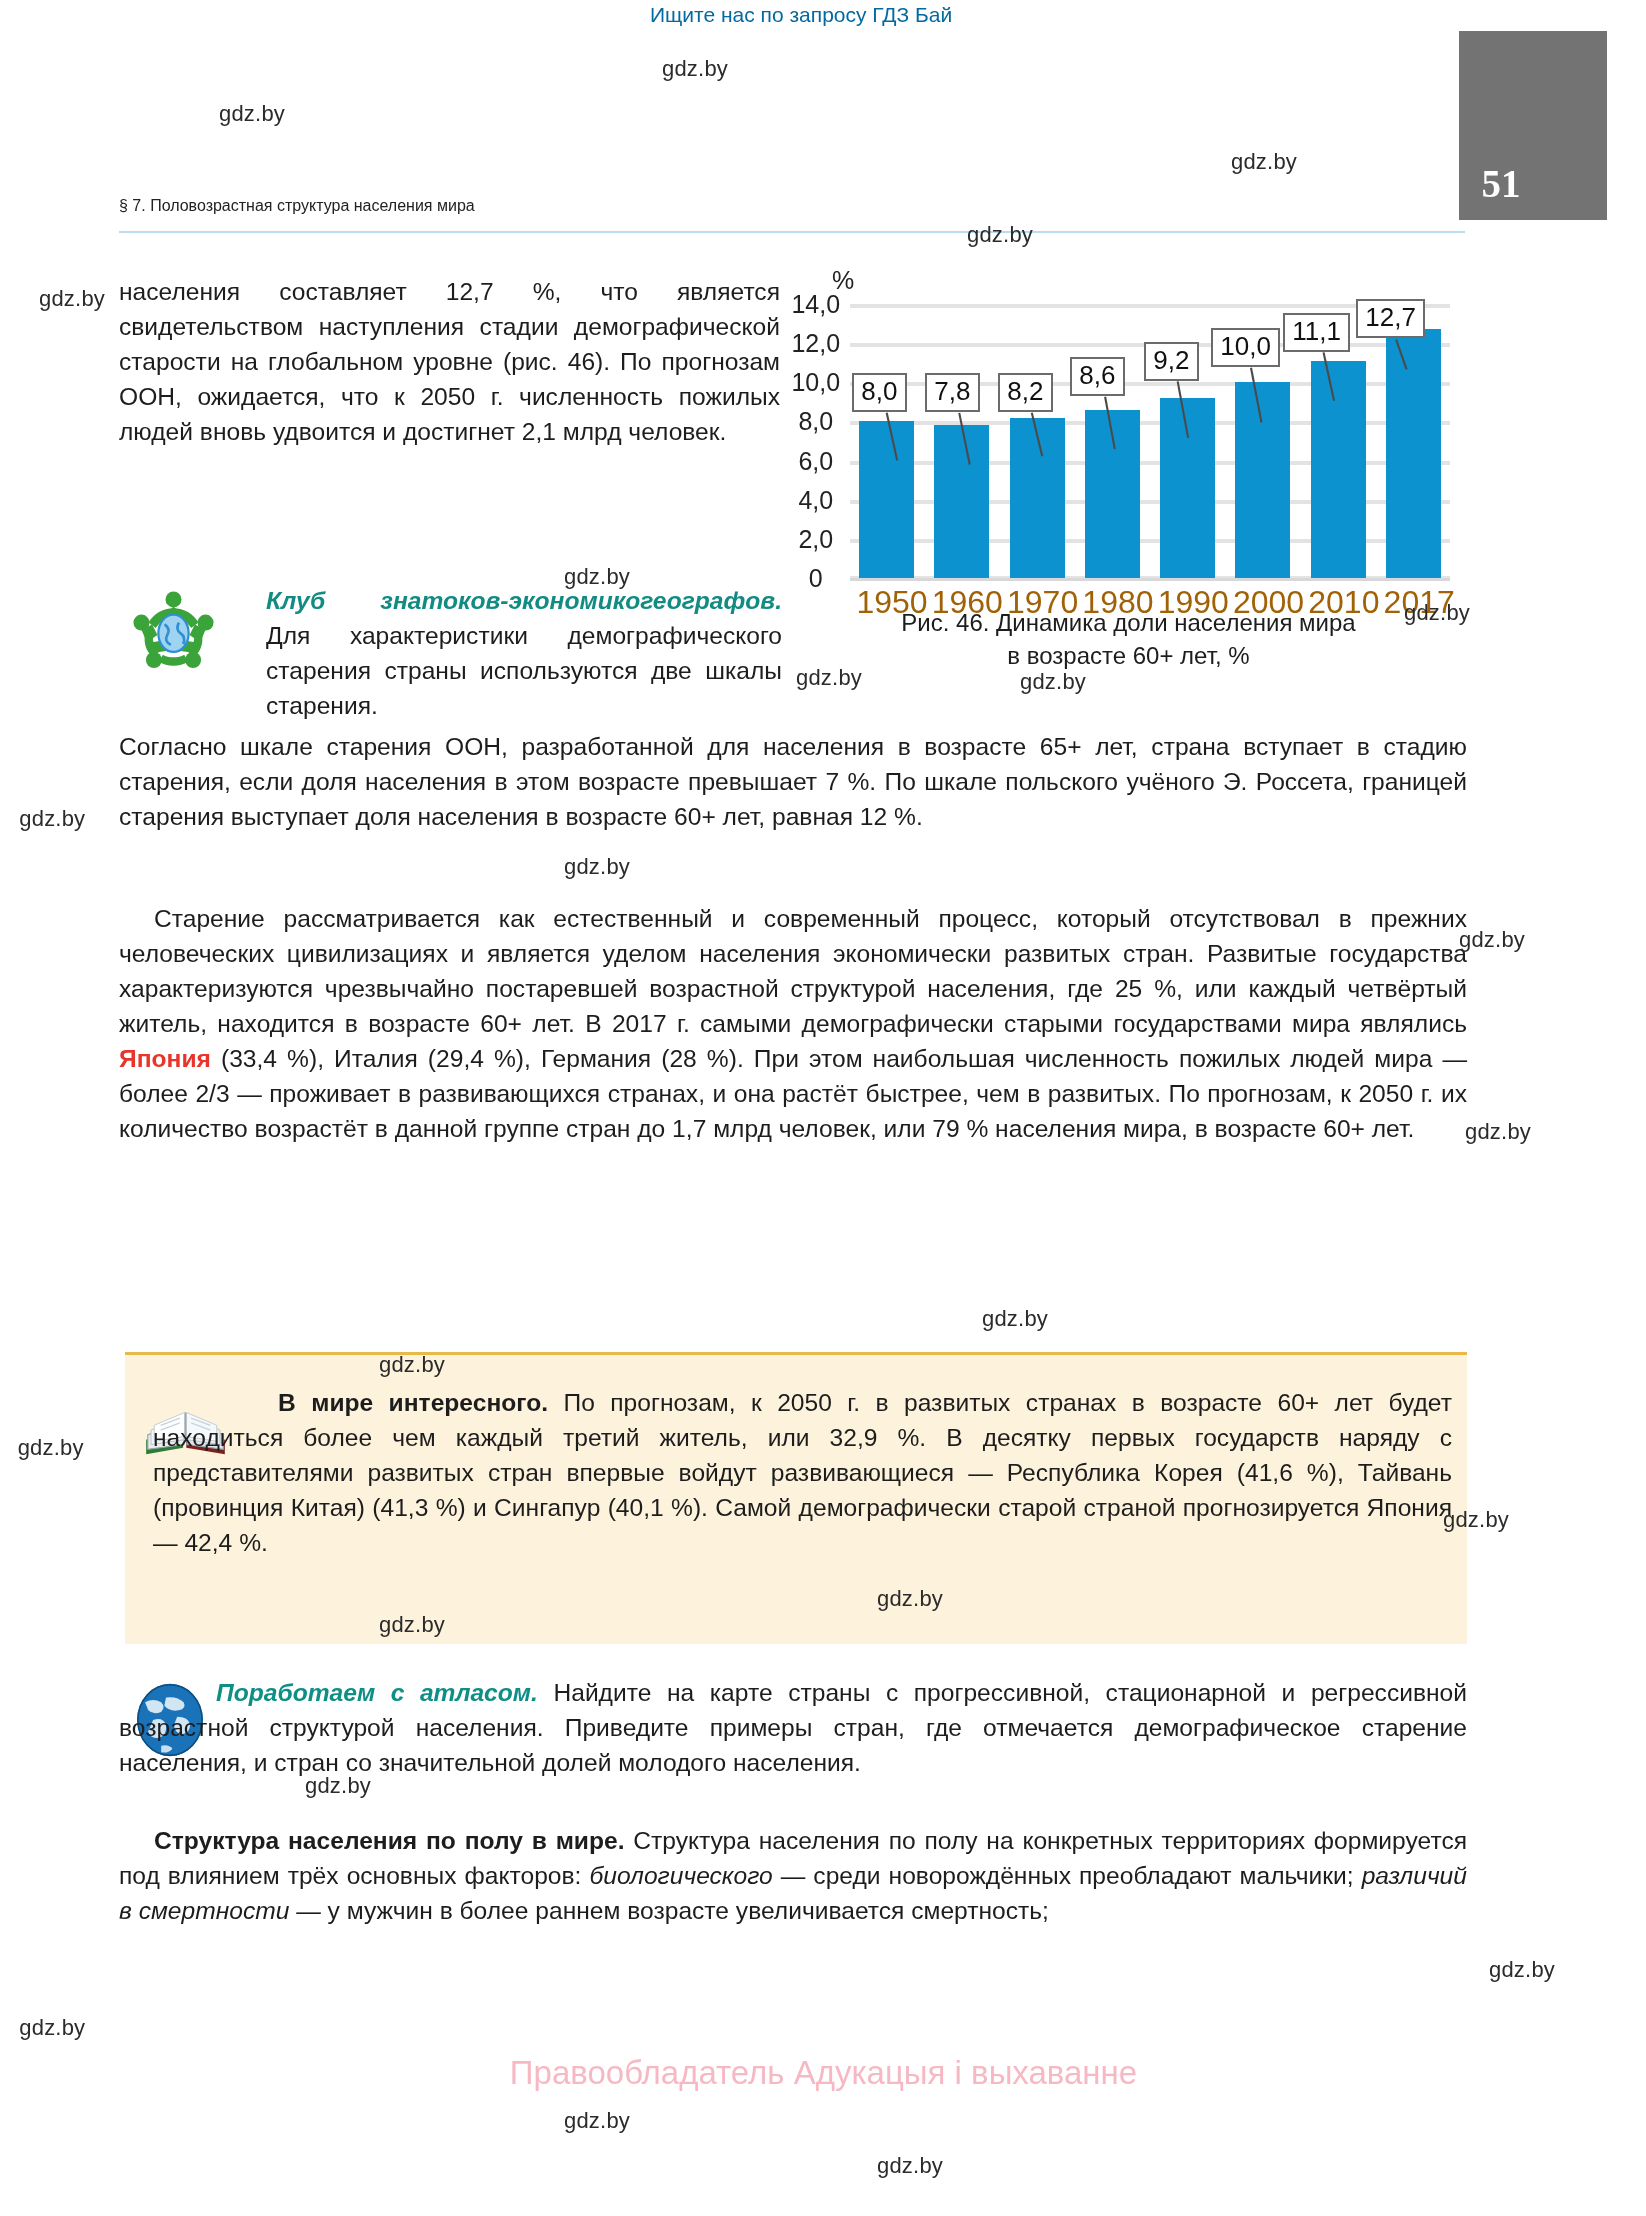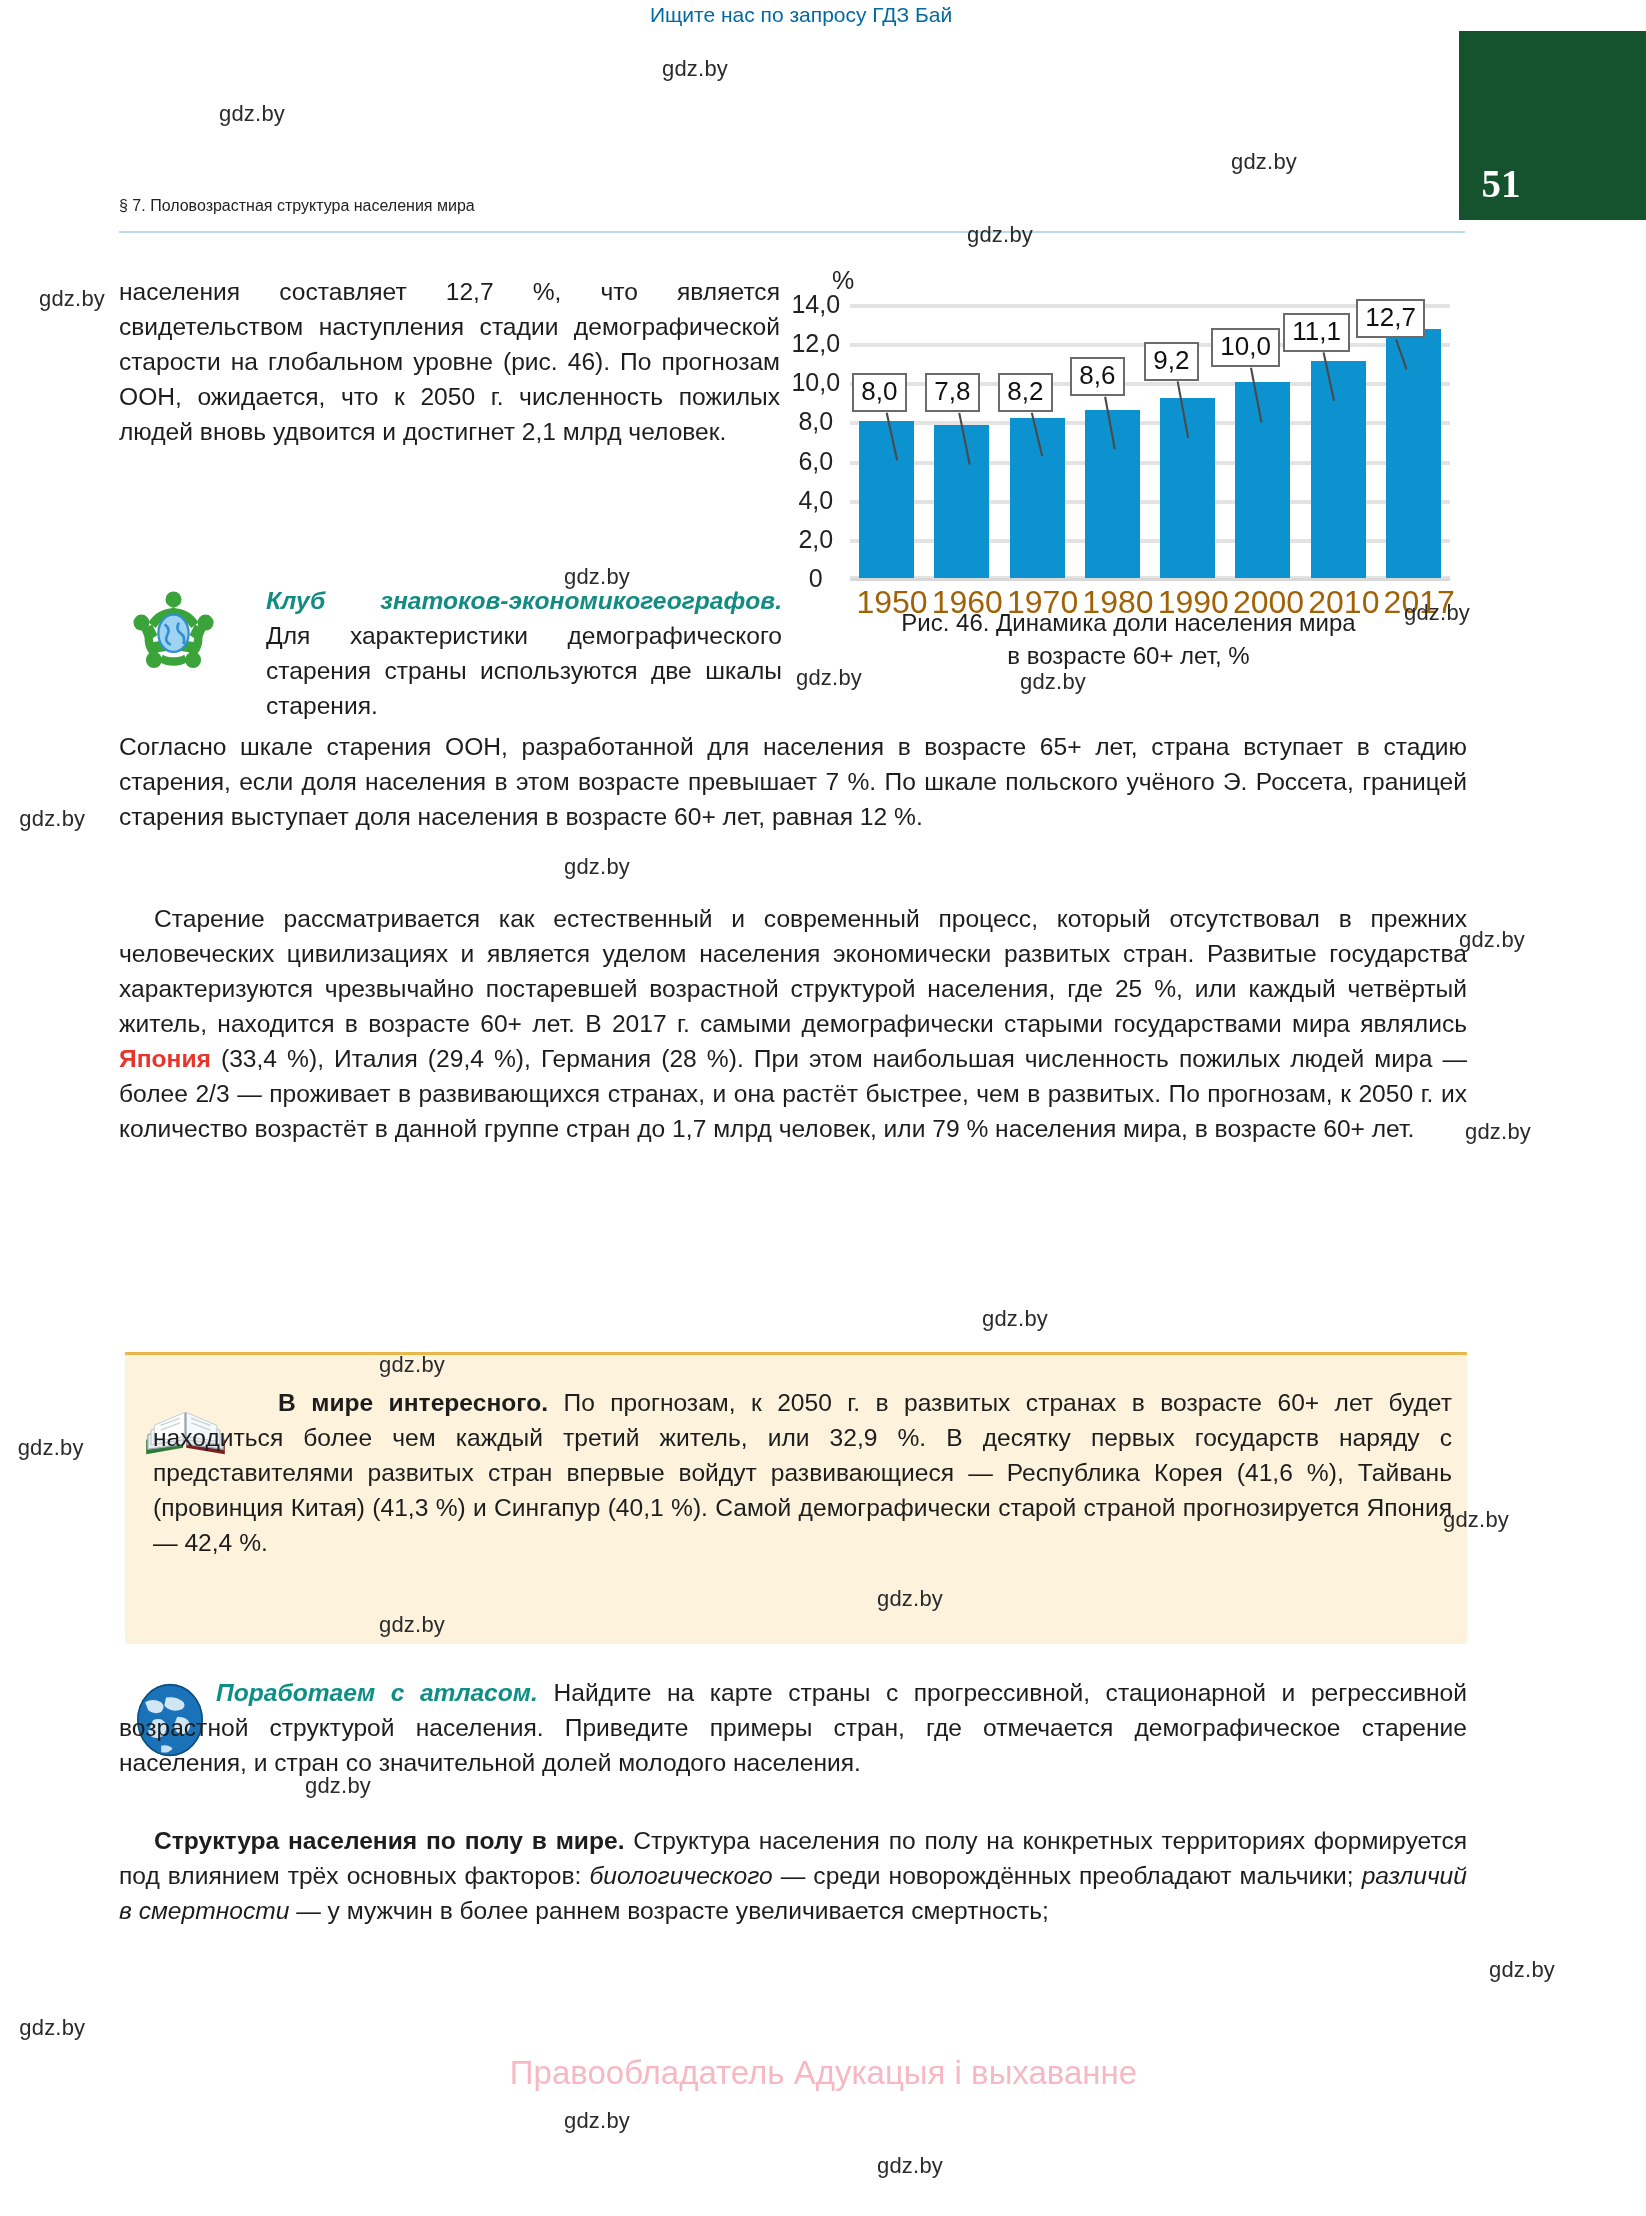--- a/index.html
+++ b/index.html
@@ -19,22 +19,22 @@
     font-family:"Liberation Sans","DejaVu Sans",sans-serif;
     font-size:22px;color:#2b2b2b;white-space:nowrap;
     letter-spacing:0.2px;
   }
   .wm-top-green{
     position:absolute;left:650px;top:3.2px;
     font-size:21px;color:#0369a1;font-weight:400;white-space:nowrap;
     font-family:"Liberation Sans","DejaVu Sans",sans-serif;
   }
   .pagenum-wrap{
-    position:absolute;left:1459px;top:31px;width:188px;height:189px;
-    background:#14532d;
+    position:absolute;left:1459px;top:31px;width:148px;height:189px;
+    background:#737373;
   }
   .pagenum-wrap .pn{
     position:absolute;left:22.6px;bottom:14.5px;
     color:#ffffff;font-family:"Liberation Serif","DejaVu Serif",serif;
     font-size:39px;font-weight:700;
   }
 
   
   .runhead{
     position:absolute;left:119px;top:197px;

